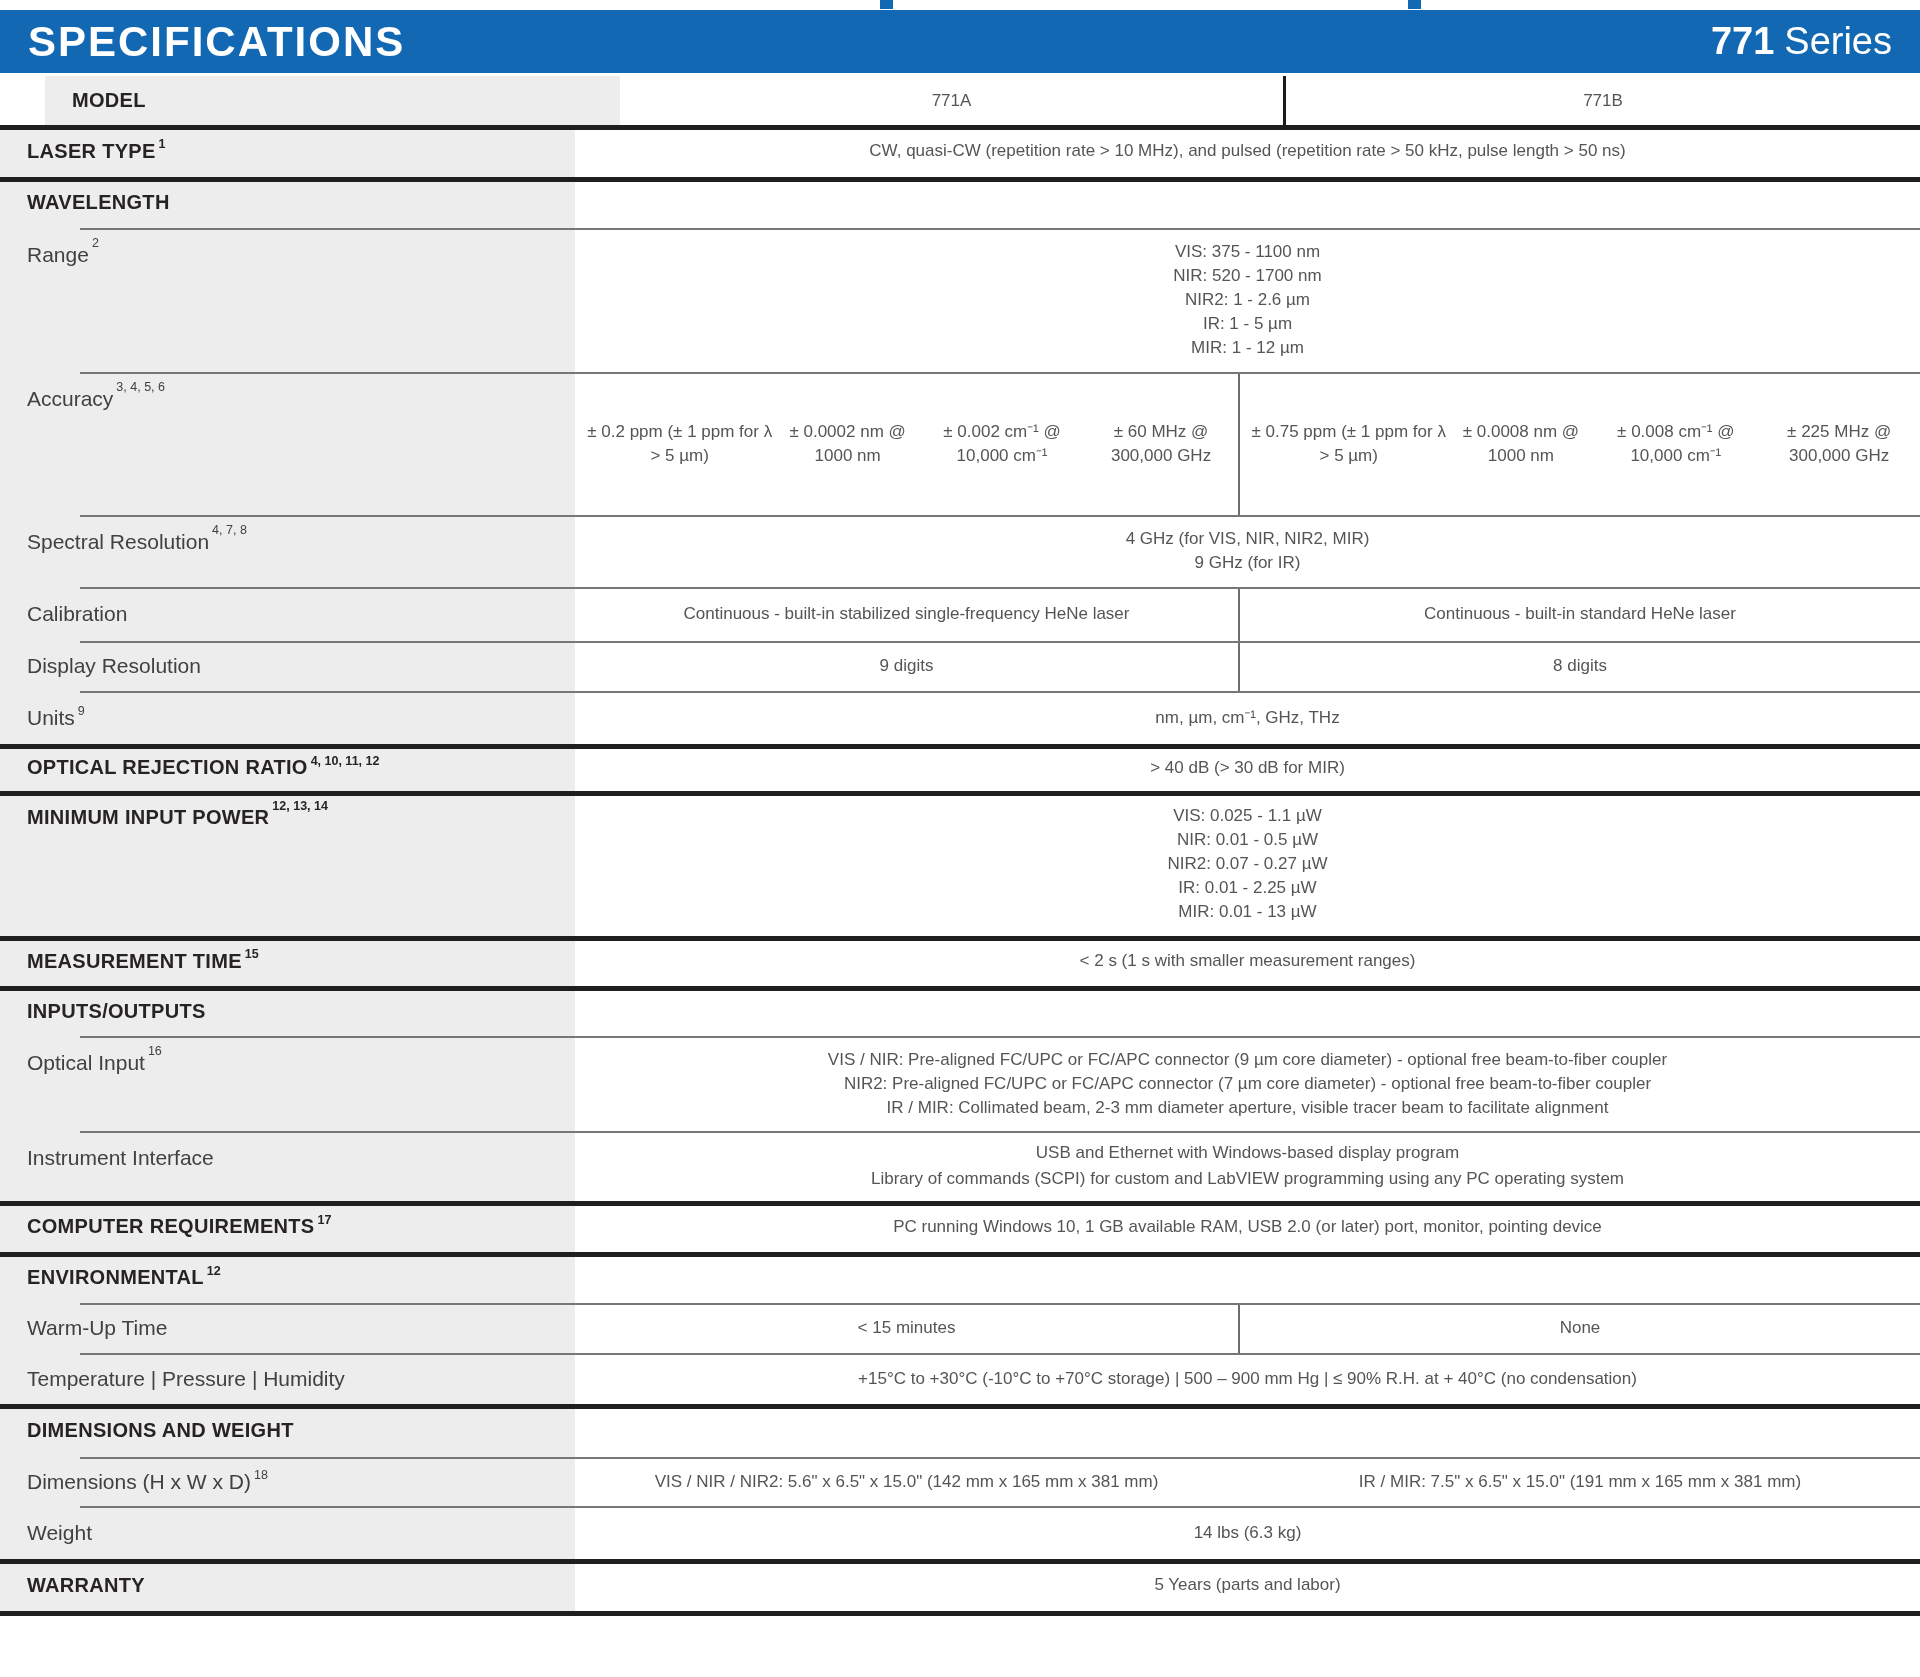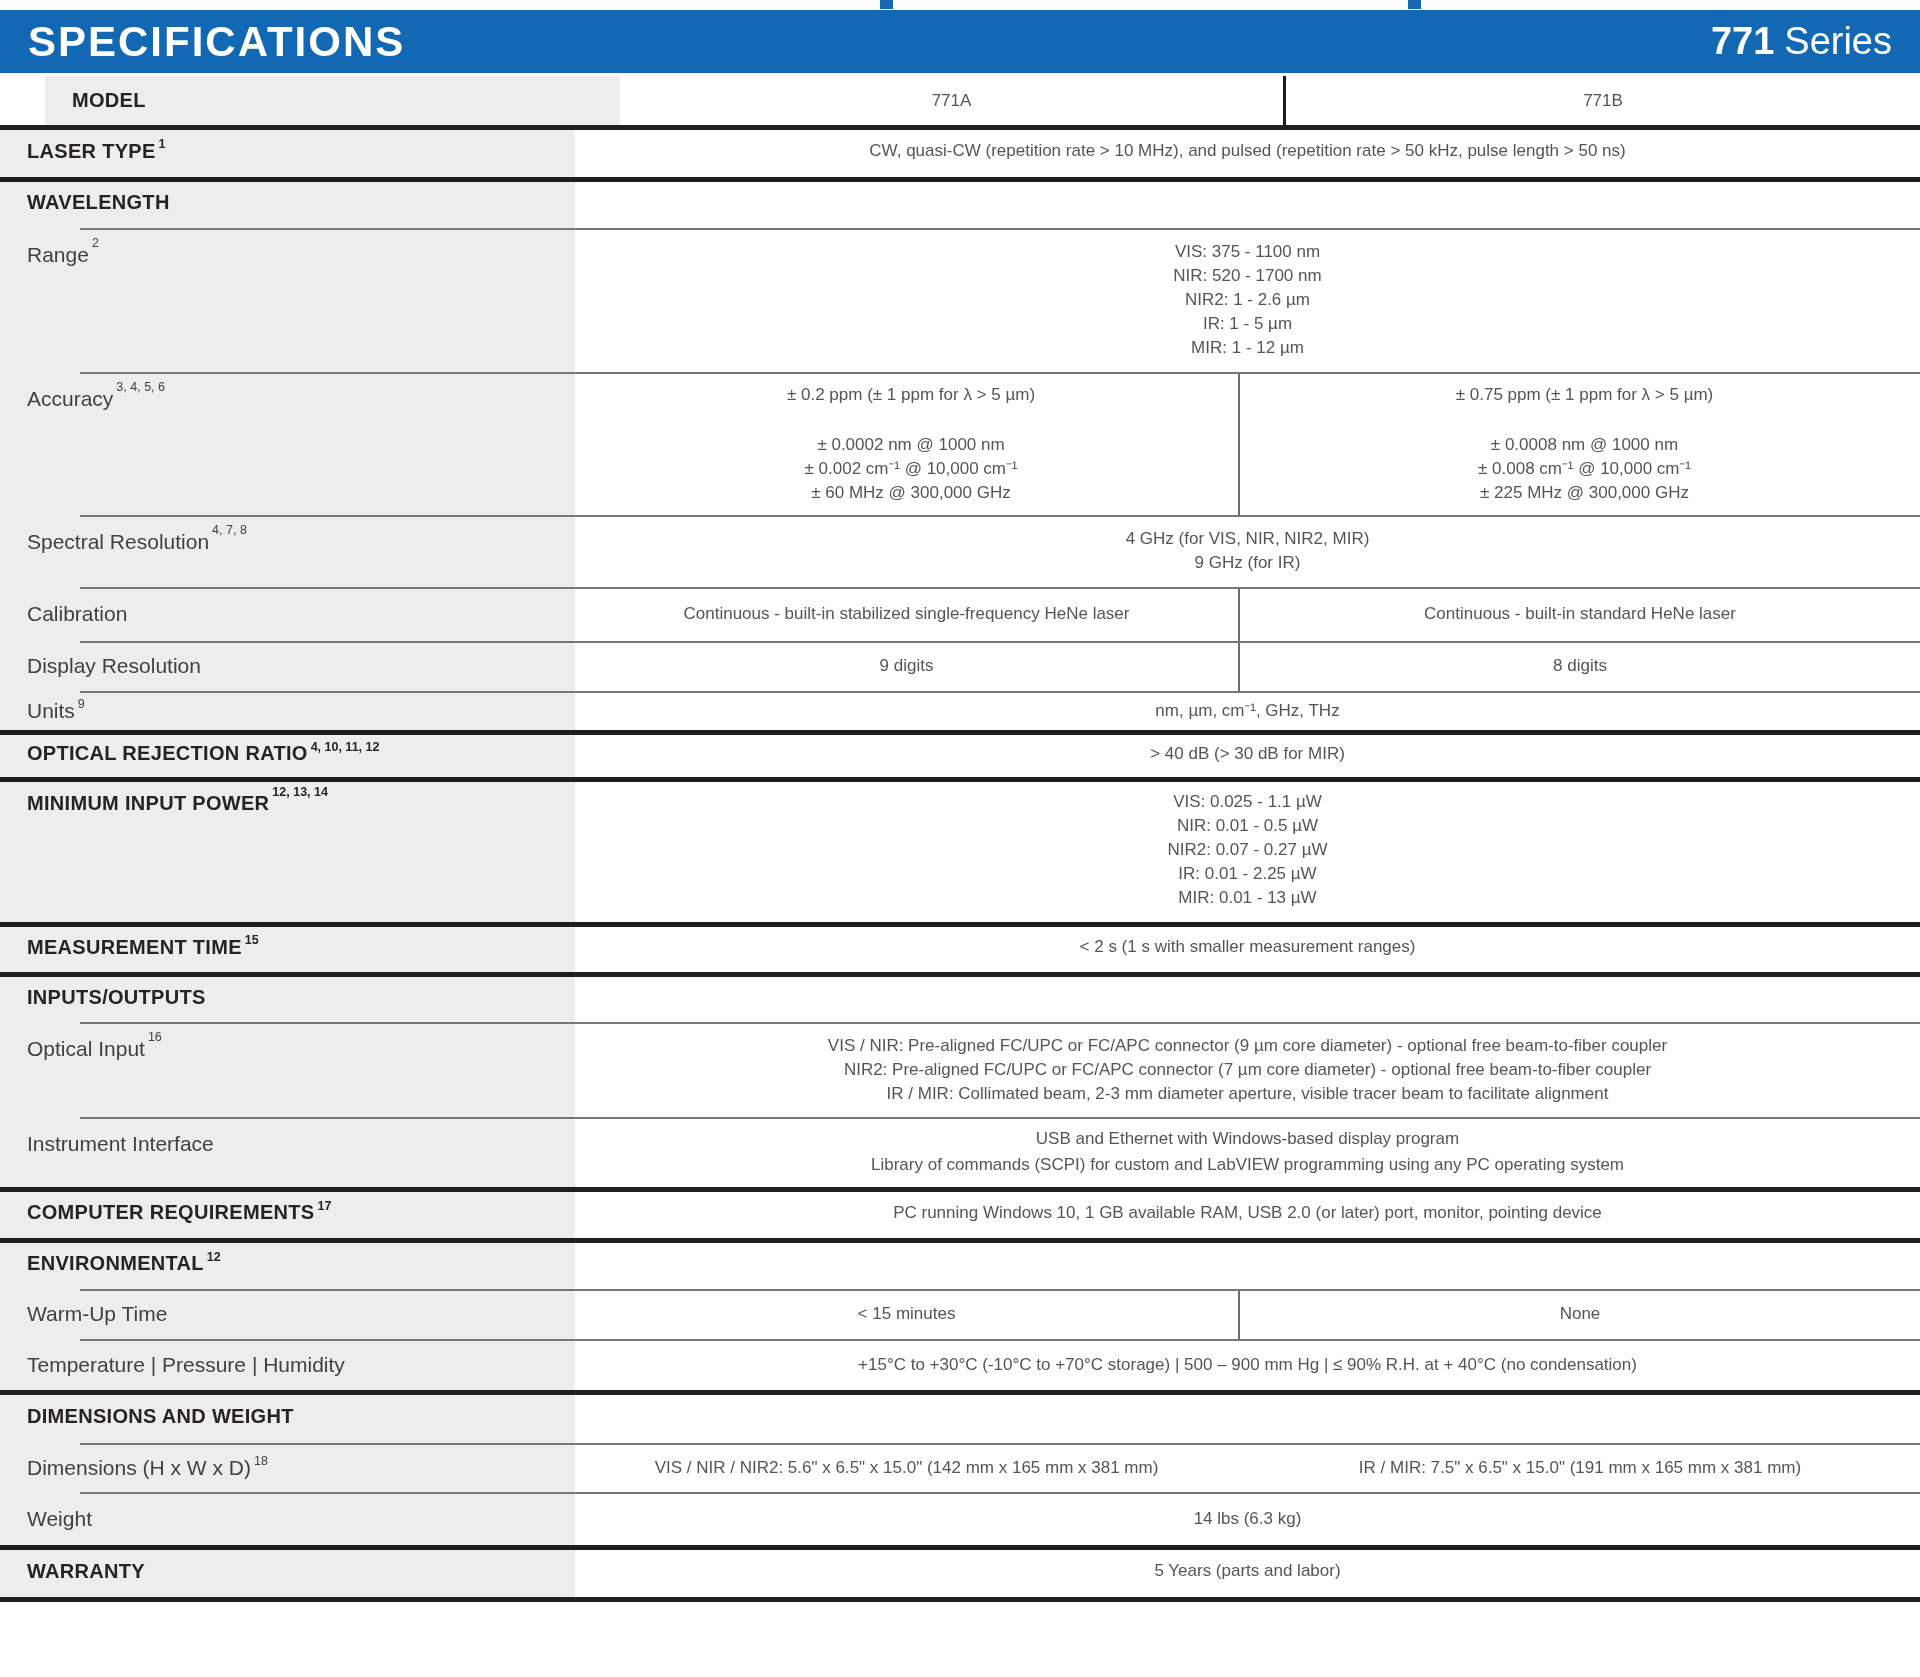--- a/index.html
+++ b/index.html
@@ -37,34 +37,34 @@
 
   .cols { flex:1; display:flex; align-items:stretch; }
   .cell { display:flex; align-items:center; justify-content:center; text-align:center;
           color:#555558; font-size:17px; line-height:24px; }
   .cell.a { flex:0 0 663px; }
   .cell.b { flex:1; }
   .vdiv { flex:0 0 2px; background:#6d6d70; }
   .vdiv.black { flex:0 0 3px; background:#1c1a1b; }
   .vdiv.none { flex:0 0 2px; background:transparent; }
 
-  .cell .stack { display:flex; flex-direction:column; align-items:center;margin-left:9px; }
+  .cell .stack { display:flex; flex-direction:row; align-items:center;margin-left:9px; }
   .cell .stack .gap { height:26px; }
 
   
   .sep-thick::before { content:""; position:absolute; left:0; right:0; top:0;
                        height:5px; background:#211e1f; z-index:2; }
   .sep-thin::before  { content:""; position:absolute; left:80px; right:0; top:0;
                        height:2px; background:#77777a; z-index:2; }
   .bt-white { border-top:3px solid #ffffff;padding-left:45px; }
 
   
   .h-model{height:52px}.h-laser{height:52px}.h-wav{height:51px}.h-range{height:144px}
   .h-acc{height:143px}.h-spec{height:72px}.h-cal{height:54px}.h-disp{height:50px}
-  .h-units{height:39px}.h-orr{height:47px}.h-minp{height:145px}.h-meas{height:50px}
+  .h-units{height:53px}.h-orr{height:47px}.h-minp{height:145px}.h-meas{height:50px}
   .h-io{height:50px}.h-opt{height:95px}.h-iface{height:70px}.h-comp{height:51px}
   .h-env{height:51px}.h-warm{height:50px}.h-temp{height:51px}.h-dimh{height:53px}
   .h-dim{height:49px}.h-wt{height:53px}.h-pwr{height:50px}.h-warr{height:52px}
   .endrule { height:5px; background:#211e1f; }
 </style>
 </head>
 <body>
 
 <div class="page">
 

